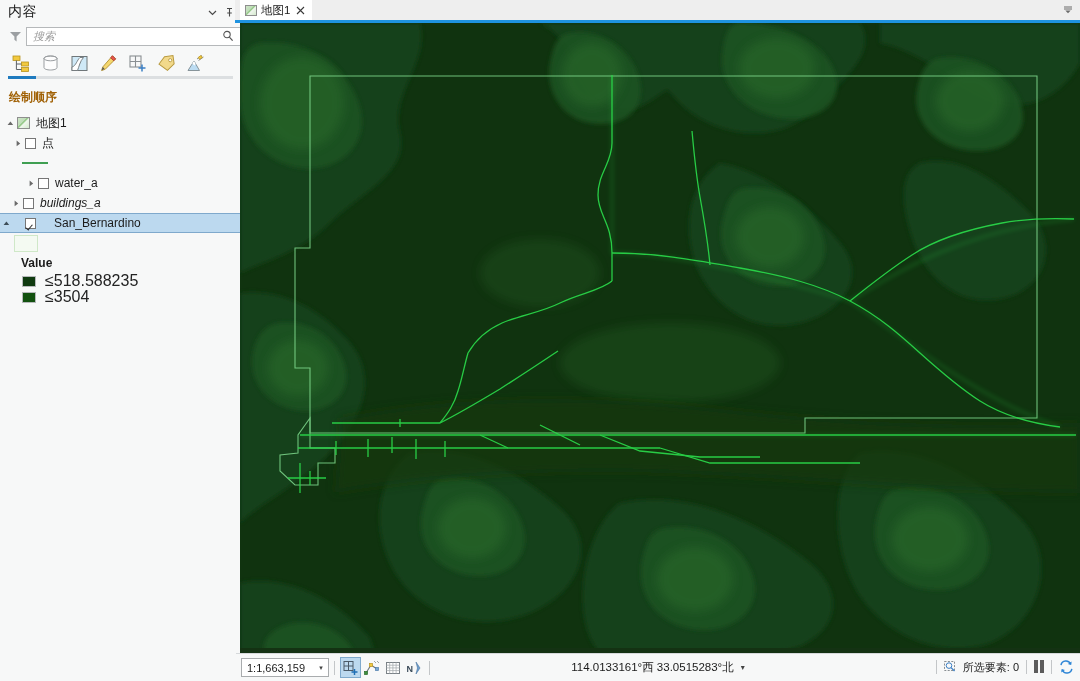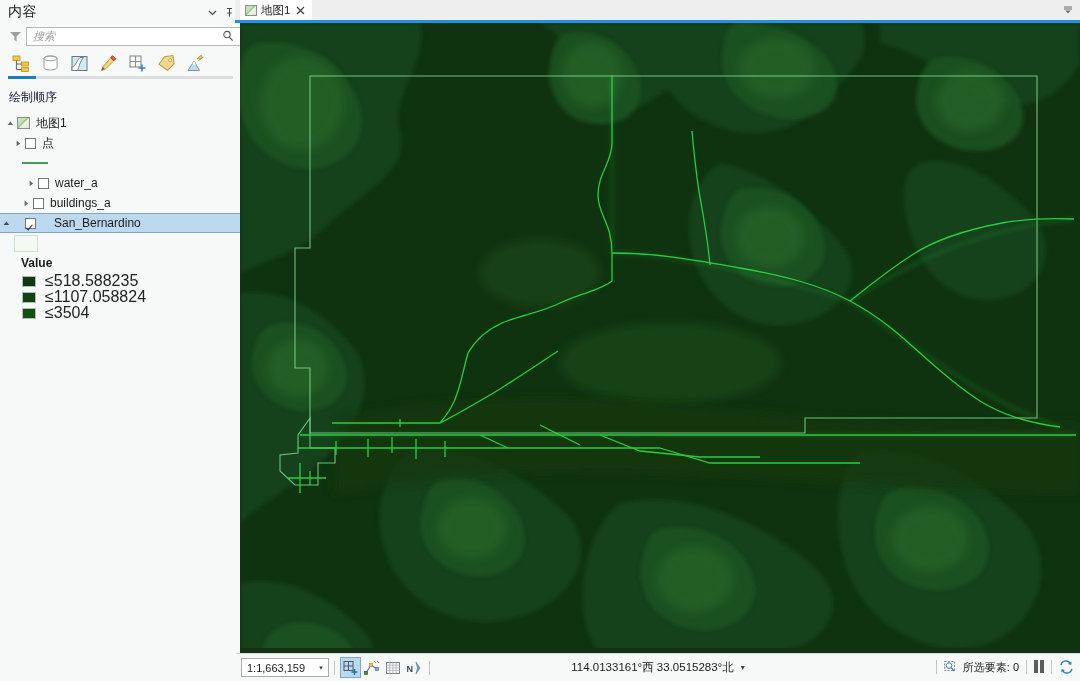--- a/index.html
+++ b/index.html
@@ -107,22 +107,22 @@
   #tb-underline i {
     display:block;
     width: 28px; height: 3px;
     background: #1f7bbf;
   }
 
   
   #draw-order-title {
     padding: 11px 0 6px 9px;
     font-size: 12px;
-    font-weight: normal;
-    color: #0f172a;
+    font-weight: bold;
+    color: #a16207;
   }
 
   
   #toc { padding-top: 1px; }
   .toc-row {
     height: 20px;
     display: flex;
     align-items: center;
     position: relative;
     box-sizing: border-box;
@@ -488,21 +488,21 @@
     <div class="toc-row" style="padding-left:25px;">
       <div class="expander">
         <svg width="7" height="7" viewBox="0 0 7 7">
             <path d="M1.6 0.6 L5.2 3.4 L1.6 6.2 Z" fill="#6a6a6a"></path>
           </svg>
       </div>
       <div class="cb"></div>
       <div class="toc-label">water_a</div>
     </div>
 
-    <div class="toc-row" style="padding-left:20px;">
+    <div class="toc-row" style="padding-left:10px;font-style:italic;">
       <div class="expander">
         <svg width="7" height="7" viewBox="0 0 7 7">
             <path d="M1.6 0.6 L5.2 3.4 L1.6 6.2 Z" fill="#6a6a6a"></path>
           </svg>
       </div>
       <div class="cb"></div>
       <div class="toc-label">buildings_a</div>
     </div>
 
     <div class="toc-row selected" style="gap:12px;">
@@ -516,24 +516,20 @@
     </div>
     <div class="sym-row">
       <div class="sym-poly"></div>
     </div>
 
     <div id="value-label">Value</div>
 
     <div class="legend-row">
       <div class="legend-swatch" style="background:#0f3a10;"></div>
       <div class="legend-text">≤518.588235</div>
-    </div>
-    <div class="legend-row">
-      <div class="legend-swatch" style="background:#10440f;"></div>
-      <div class="legend-text">≤1107.058824</div>
     </div>
     <div class="legend-row">
       <div class="legend-swatch" style="background:#12510f;"></div>
       <div class="legend-text">≤3504</div>
     </div>
   </div>
 </div>
 
 <div id="tabbar">
   <div id="map-tab">

